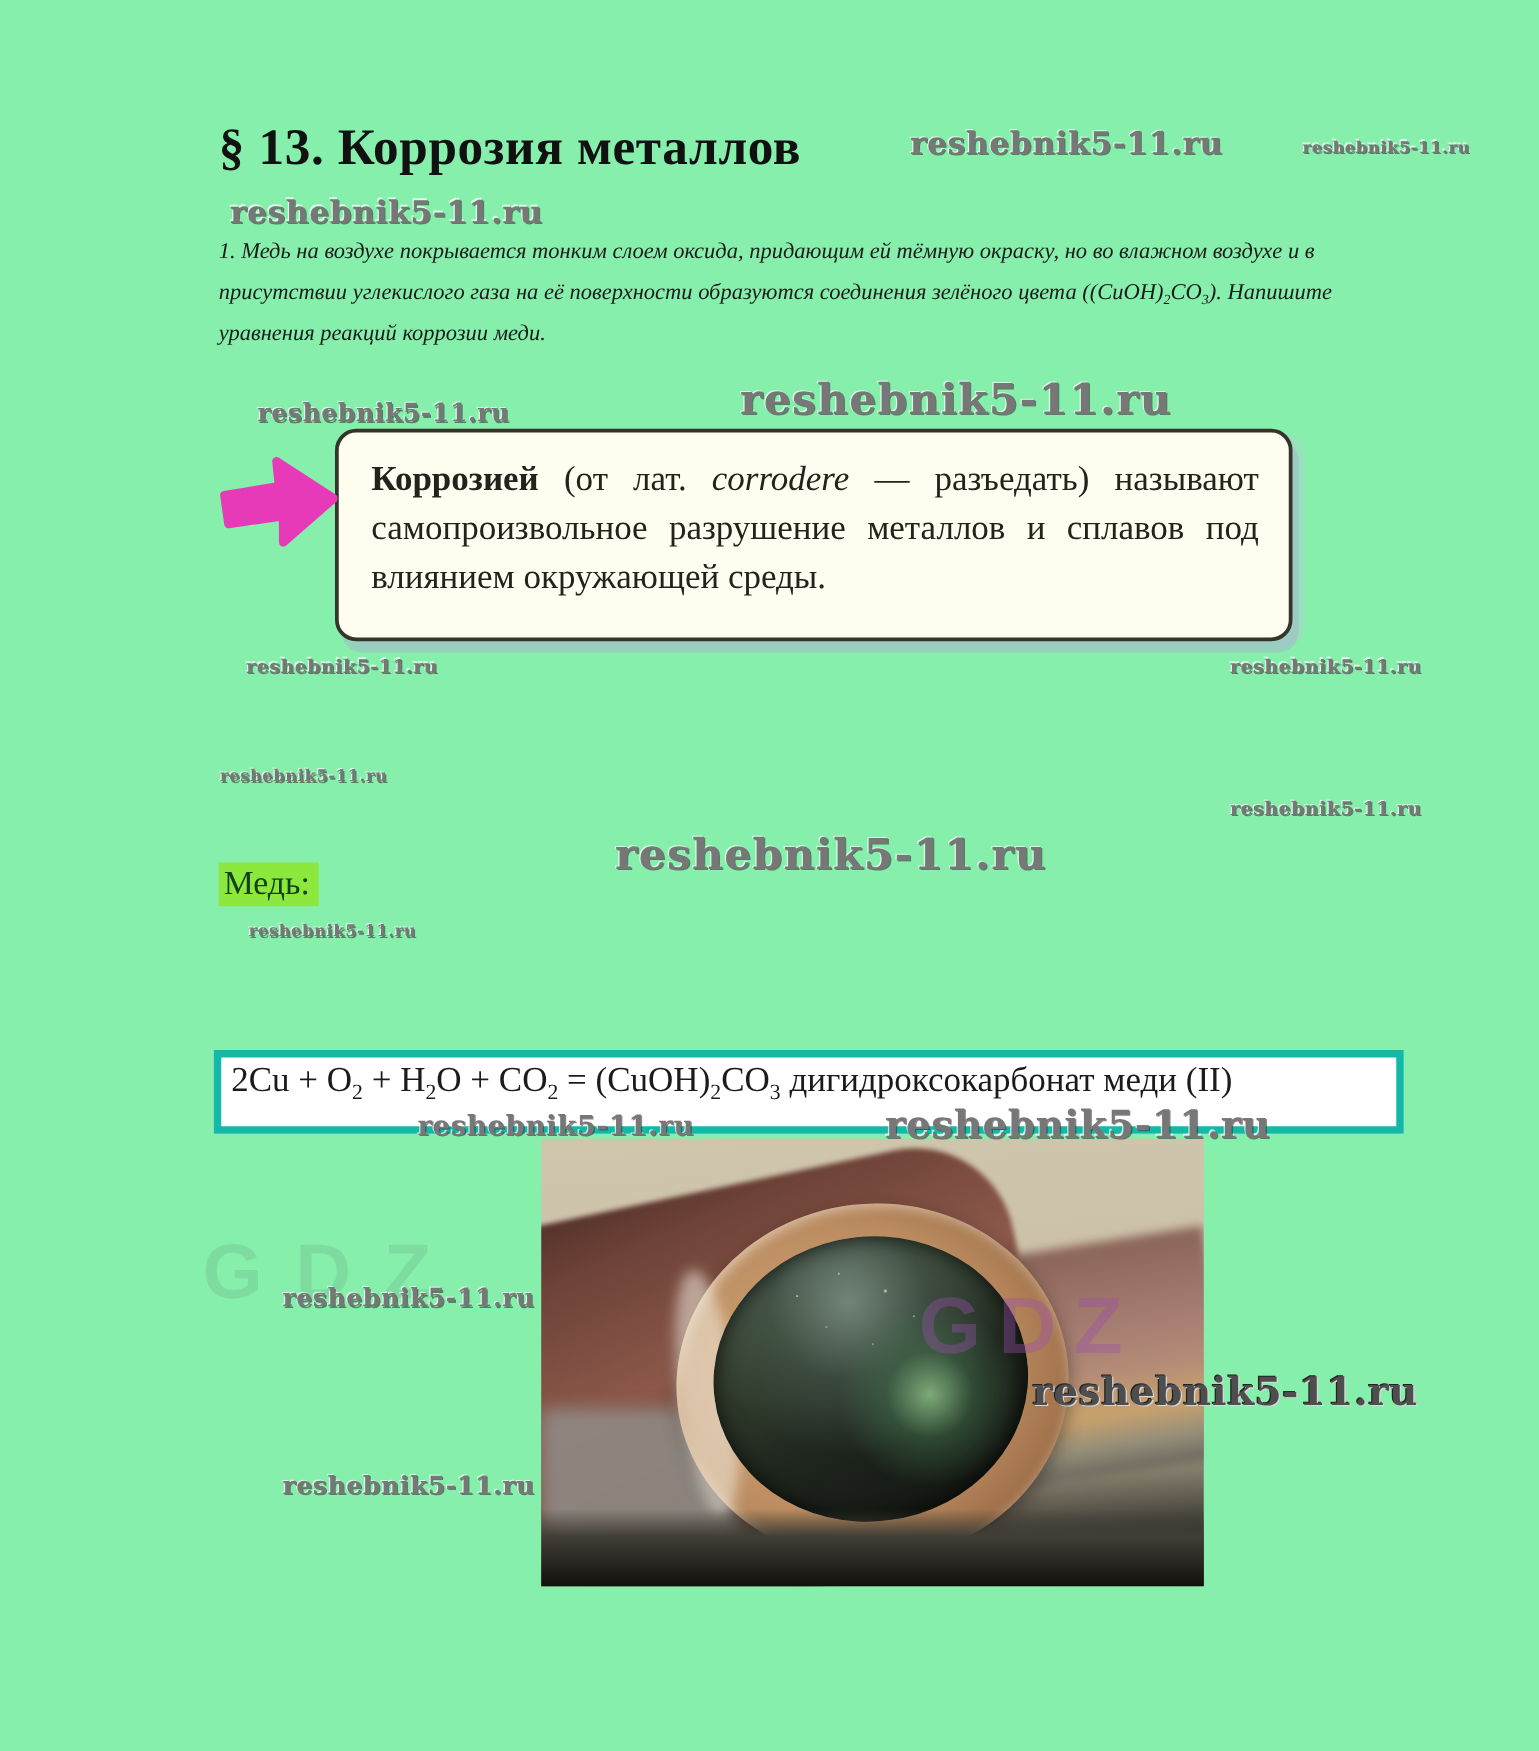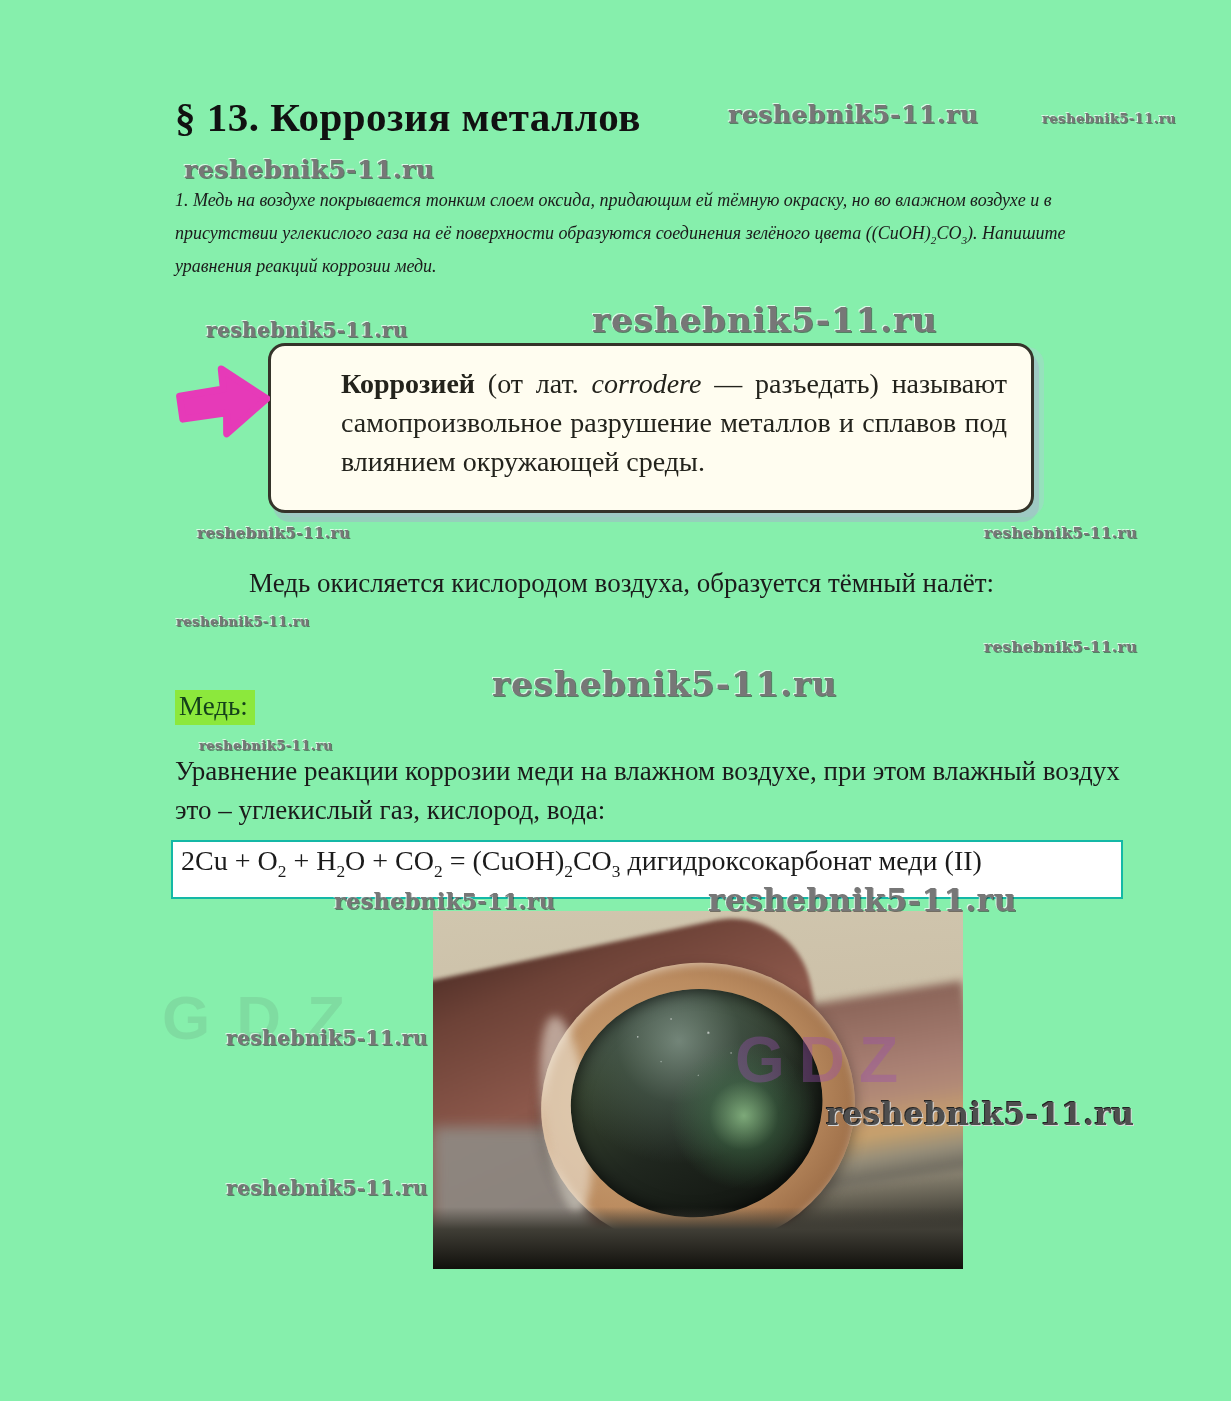--- a/index.html
+++ b/index.html
@@ -44,35 +44,35 @@
   sub { font-size:0.62em; line-height:0; }
 
   
   .def-box {
     width:766px; min-height:170px;
     background:#fffdf0; border:3px solid #35342a; border-radius:17px;
     padding:18px 24px 16px 26px;
     box-shadow:5px 9px 0 rgba(168,172,206,0.45), 10px 4px 0 rgba(190,195,225,0.30);
     z-index:1;
   }
-  .def-text { font-size:28px; line-height:39px; text-align:justify; color:#23231c;margin-left:44px; }
+  .def-text { font-size:28px; line-height:39px; text-align:justify; color:#23231c; }
   .def-term { font-weight:bold; }
   .def-latin { font-style:italic; }
 
   .bodyline { font-size:27px; color:#1b1b1b; white-space:nowrap; }
   .equation { font-size:29px; color:#1b1b1b; white-space:nowrap; }
 
   .answer-label {
     font-size:27px; color:#14411a; background:#8ce83c; padding:1px 7px 3px 4px;
   }
 
   .para2 { width:950px; font-size:27px; line-height:39px; color:#1b1b1b; }
 
   .eq-box {
-    width:952px; border:2px solid #14b8a6; padding:3px 10px 20px 8px;
+    width:952px; border:6px solid #14b8a6; padding:3px 10px 20px 8px;
     font-size:28px; white-space:nowrap; color:#1b1b1b; background:#fff;
   }
 
   
   .arrow-wrap { width:94px; height:84px; z-index:2; }
 
   
   .photo {
     width:530px; height:358px; overflow:hidden; z-index:1;
     background:linear-gradient(176deg,#d0c6ae 0%,#cbbfa7 36%,#b5a88f 55%,#847e6d 76%,#2c2b25 90%,#141310 100%);
@@ -148,33 +148,31 @@
     </svg>
   </div>
 
   <div class="def-box abs" style="left:268px; top:343px;">
     <p class="def-text"><span class="def-term">Коррозией</span><span> (от лат. </span><span class="def-latin">corrodere</span><span> — разъедать) называют самопроизвольное разрушение металлов и сплавов под влиянием окружающей среды.</span></p>
   </div>
 
   <span class="wm wm-sm abs" style="left:197px; top:524px;">reshebnik5-11.ru</span>
   <span class="wm wm-sm abs" style="left:984px; top:524px;">reshebnik5-11.ru</span>
 
-  <p class="bodyline abs" style="left:249px; top:568px;">Медь окисляется кислородом воздуха, образуется тёмный налёт:</p>
 
   <span class="wm wm-xs abs" style="left:176px; top:614px;">reshebnik5-11.ru</span>
 
 
   <span class="wm wm-sm abs" style="left:984px; top:638px;">reshebnik5-11.ru</span>
   <span class="wm wm-xxl abs" style="left:492px; top:664px;">reshebnik5-11.ru</span>
 
   <span class="answer-label abs" style="left:175px; top:690px;">Медь:</span>
 
   <span class="wm wm-xs abs" style="left:199px; top:738px;">reshebnik5-11.ru</span>
 
-  <p class="para2 abs" style="left:175px; top:752px;">Уравнение реакции коррозии меди на влажном воздухе, при этом влажный воздух это – углекислый газ, кислород, вода:</p>
 
   <div class="eq-box abs" style="left:171px; top:840px;"><span>2Cu + O</span><sub>2</sub><span> + H</span><sub>2</sub><span>O + CO</span><sub>2</sub><span> = (CuOH)</span><sub>2</sub><span>CO</span><sub>3</sub><span> дигидроксокарбонат меди (II)</span></div>
 
   <span class="wm wm-md2 abs" style="left:334px; top:888px;">reshebnik5-11.ru</span>
   <span class="wm wm-xl abs" style="left:708px; top:882px;">reshebnik5-11.ru</span>
 
   <div class="photo abs" style="left:433px; top:911px;">
     <div class="pipe-body"></div>
     <div class="pipe-far"></div>
     <div class="floor-gray"></div>

